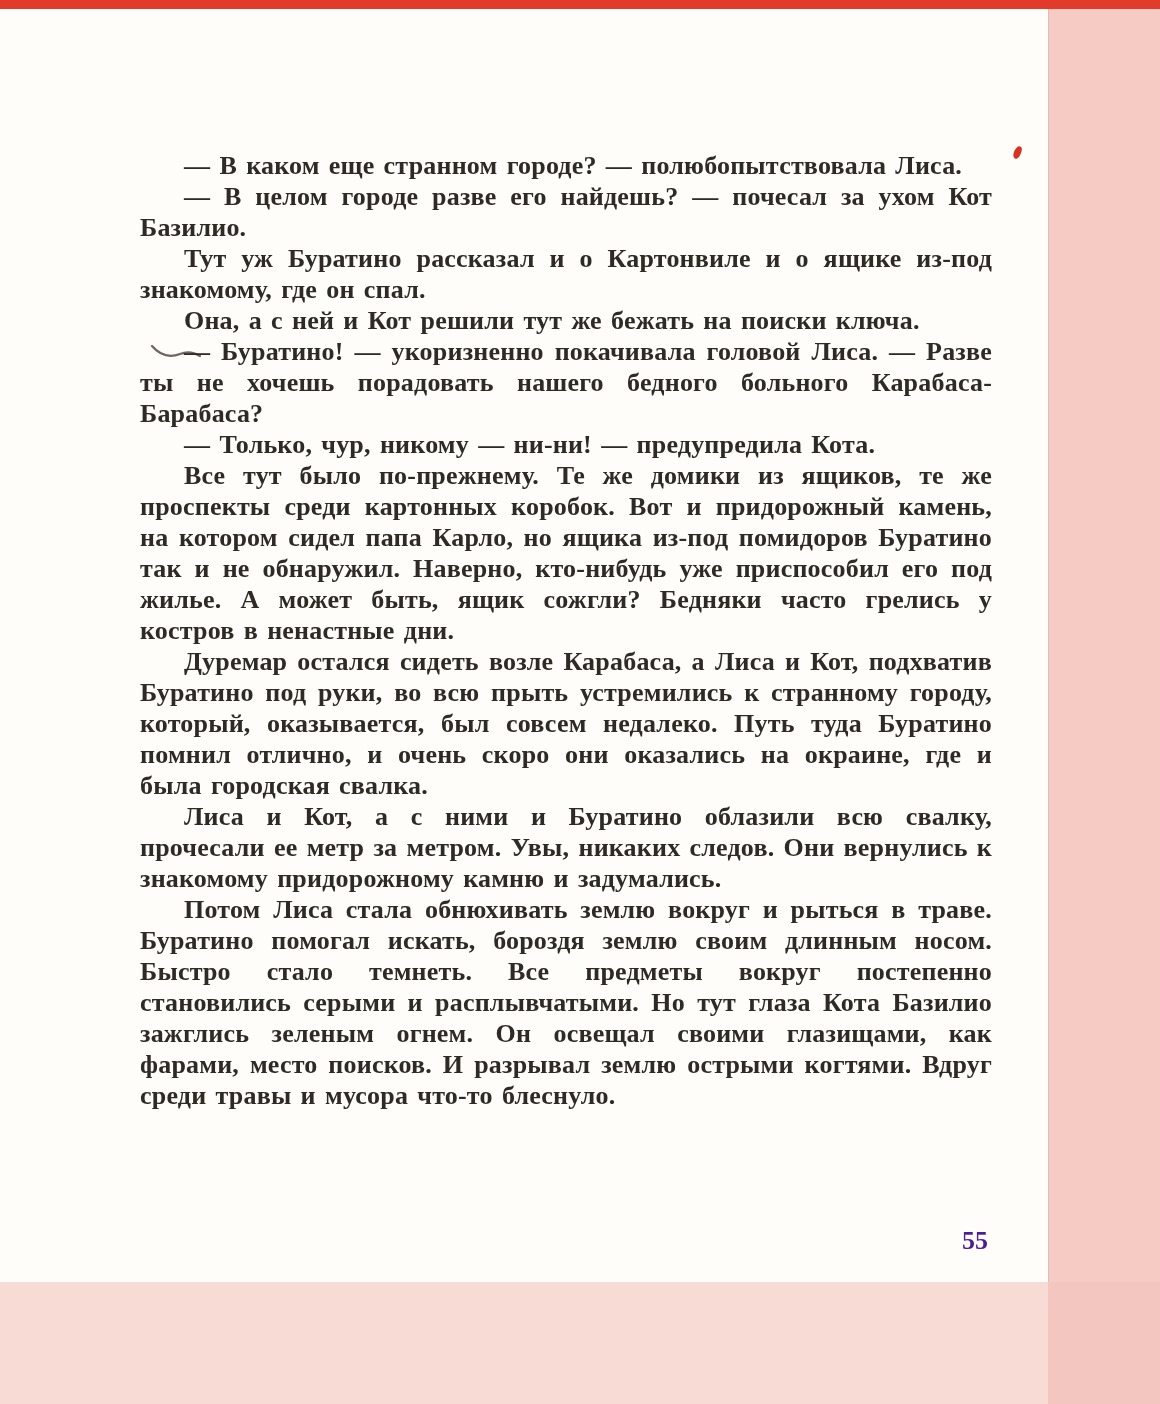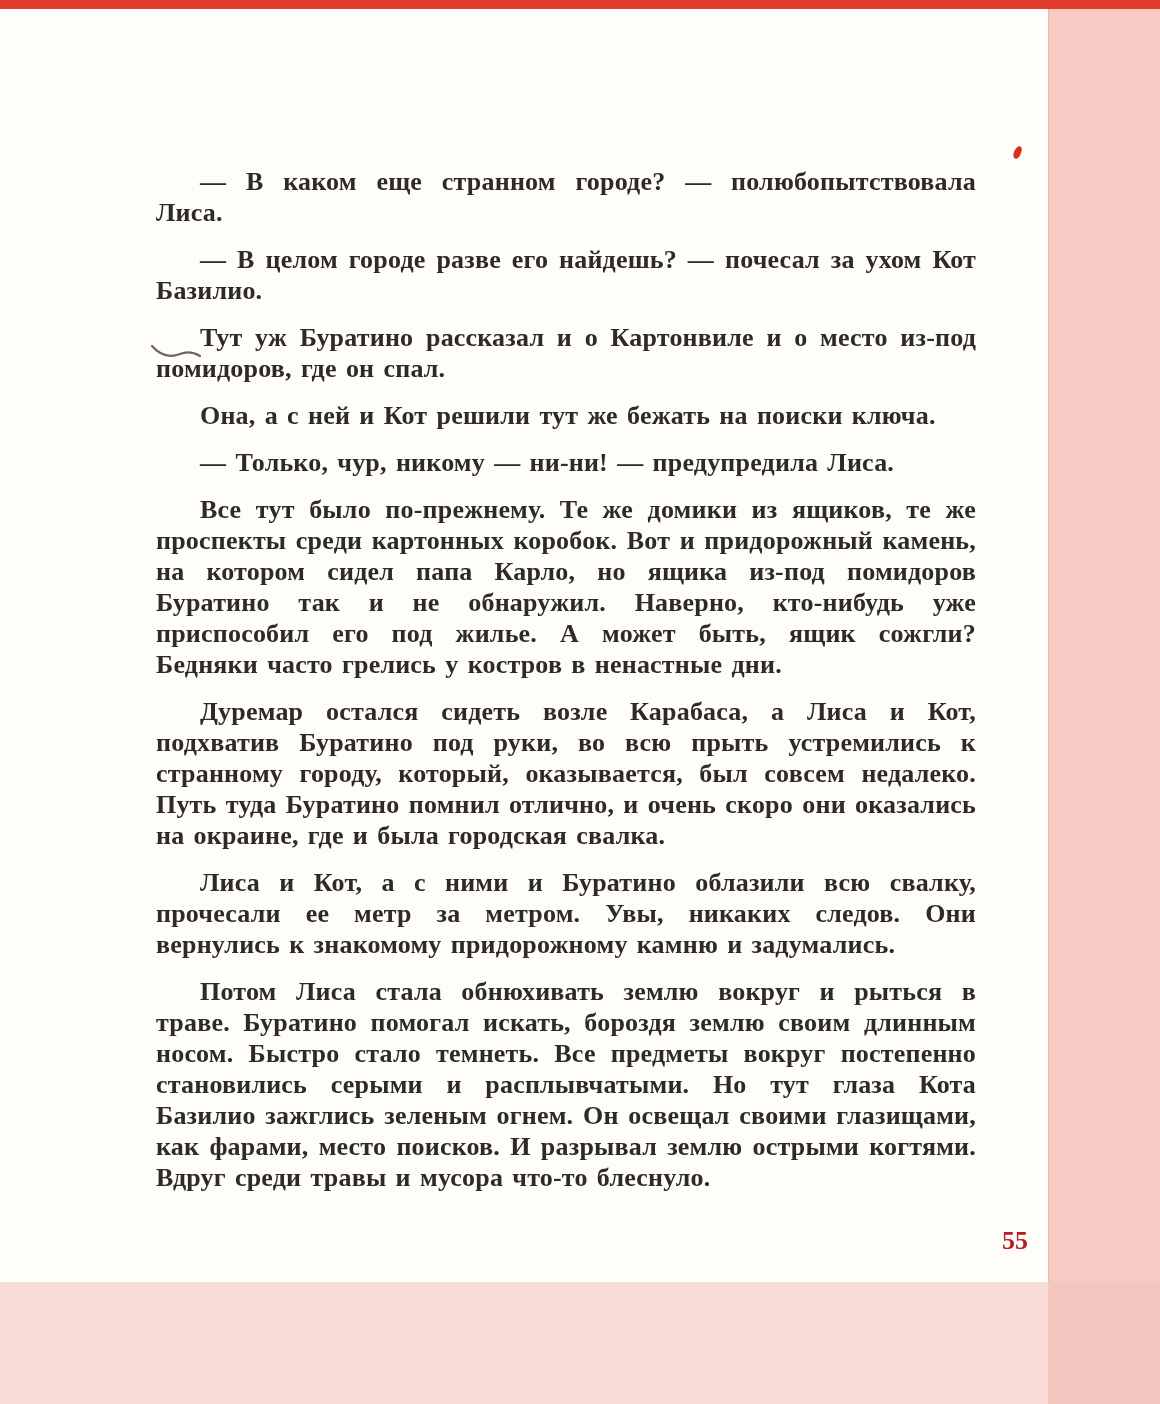--- a/index.html
+++ b/index.html
@@ -61,33 +61,32 @@
     width: 852px;
     font-size: 26px;
     line-height: 31px;
     font-weight: bold;
     color: #2e2a26;
     text-align: justify;
     letter-spacing: 0.2px;
     word-spacing: 2.5px;
   }
   .text-block p {
-    margin: 16px;
+    margin: 0;
     text-indent: 44px;
   }
 
   .page-number {
     position: absolute;
     left: 962px;
     top: 1226px;
     font-size: 26px;
     font-weight: bold;
-    color: #b91c1c;
+    color: #4c1d95;
     font-family: "Liberation Serif", serif;
-    margin-left: 40px;
   }
 </style>
 </head>
 <body>
 
 <div>
 
   <div class="edge-top"></div>
   <div class="edge-right"></div>
   <div class="edge-bottom"></div>
@@ -96,23 +95,24 @@
   <div class="red-speck"></div>
   <div class="pen-mark">
     <svg width="52" height="26" viewBox="0 0 52 26">
       <path d="M2 6 Q 14 20 30 14 Q 40 10 50 16" fill="none" stroke="#6f655c" stroke-width="2.2" stroke-linecap="round"></path>
     </svg>
   </div>
 
   <div class="text-block">
     <p>— В каком еще странном городе? — полюбопытствовала Лиса.</p>
     <p>— В целом городе разве его найдешь? — почесал за ухом Кот Базилио.</p>
-    <p>Тут уж Буратино рассказал и о Картонвиле и о место из-под помидоров, где он спал.</p>
+    <p>Тут уж Буратино рассказал и о Картонвиле и о ящике из-под знакомому, где он спал.</p>
     <p>Она, а с ней и Кот решили тут же бежать на поиски ключа.</p>
-    <p>— Только, чур, никому — ни-ни! — предупредила Лиса.</p>
+    <p>— Буратино! — укоризненно покачивала головой Лиса. — Разве ты не хочешь порадовать нашего бедного больного Карабаса-Барабаса?</p>
+    <p>— Только, чур, никому — ни-ни! — предупредила Кота.</p>
     <p>Все тут было по-прежнему. Те же домики из ящиков, те же проспекты среди картонных коробок. Вот и придорожный камень, на котором сидел папа Карло, но ящика из-под помидоров Буратино так и не обнаружил. Наверно, кто-нибудь уже приспособил его под жилье. А может быть, ящик сожгли? Бедняки часто грелись у костров в ненастные дни.</p>
     <p>Дуремар остался сидеть возле Карабаса, а Лиса и Кот, подхватив Буратино под руки, во всю прыть устремились к странному городу, который, оказывается, был совсем недалеко. Путь туда Буратино помнил отлично, и очень скоро они оказались на окраине, где и была городская свалка.</p>
     <p>Лиса и Кот, а с ними и Буратино облазили всю свалку, прочесали ее метр за метром. Увы, никаких следов. Они вернулись к знакомому придорожному камню и задумались.</p>
     <p>Потом Лиса стала обнюхивать землю вокруг и рыться в траве. Буратино помогал искать, бороздя землю своим длинным носом. Быстро стало темнеть. Все предметы вокруг постепенно становились серыми и расплывчатыми. Но тут глаза Кота Базилио зажглись зеленым огнем. Он освещал своими глазищами, как фарами, место поисков. И разрывал землю острыми когтями. Вдруг среди травы и мусора что-то блеснуло.</p>
   </div>
 
   <div class="page-number">55</div>
 
 </div>
 

